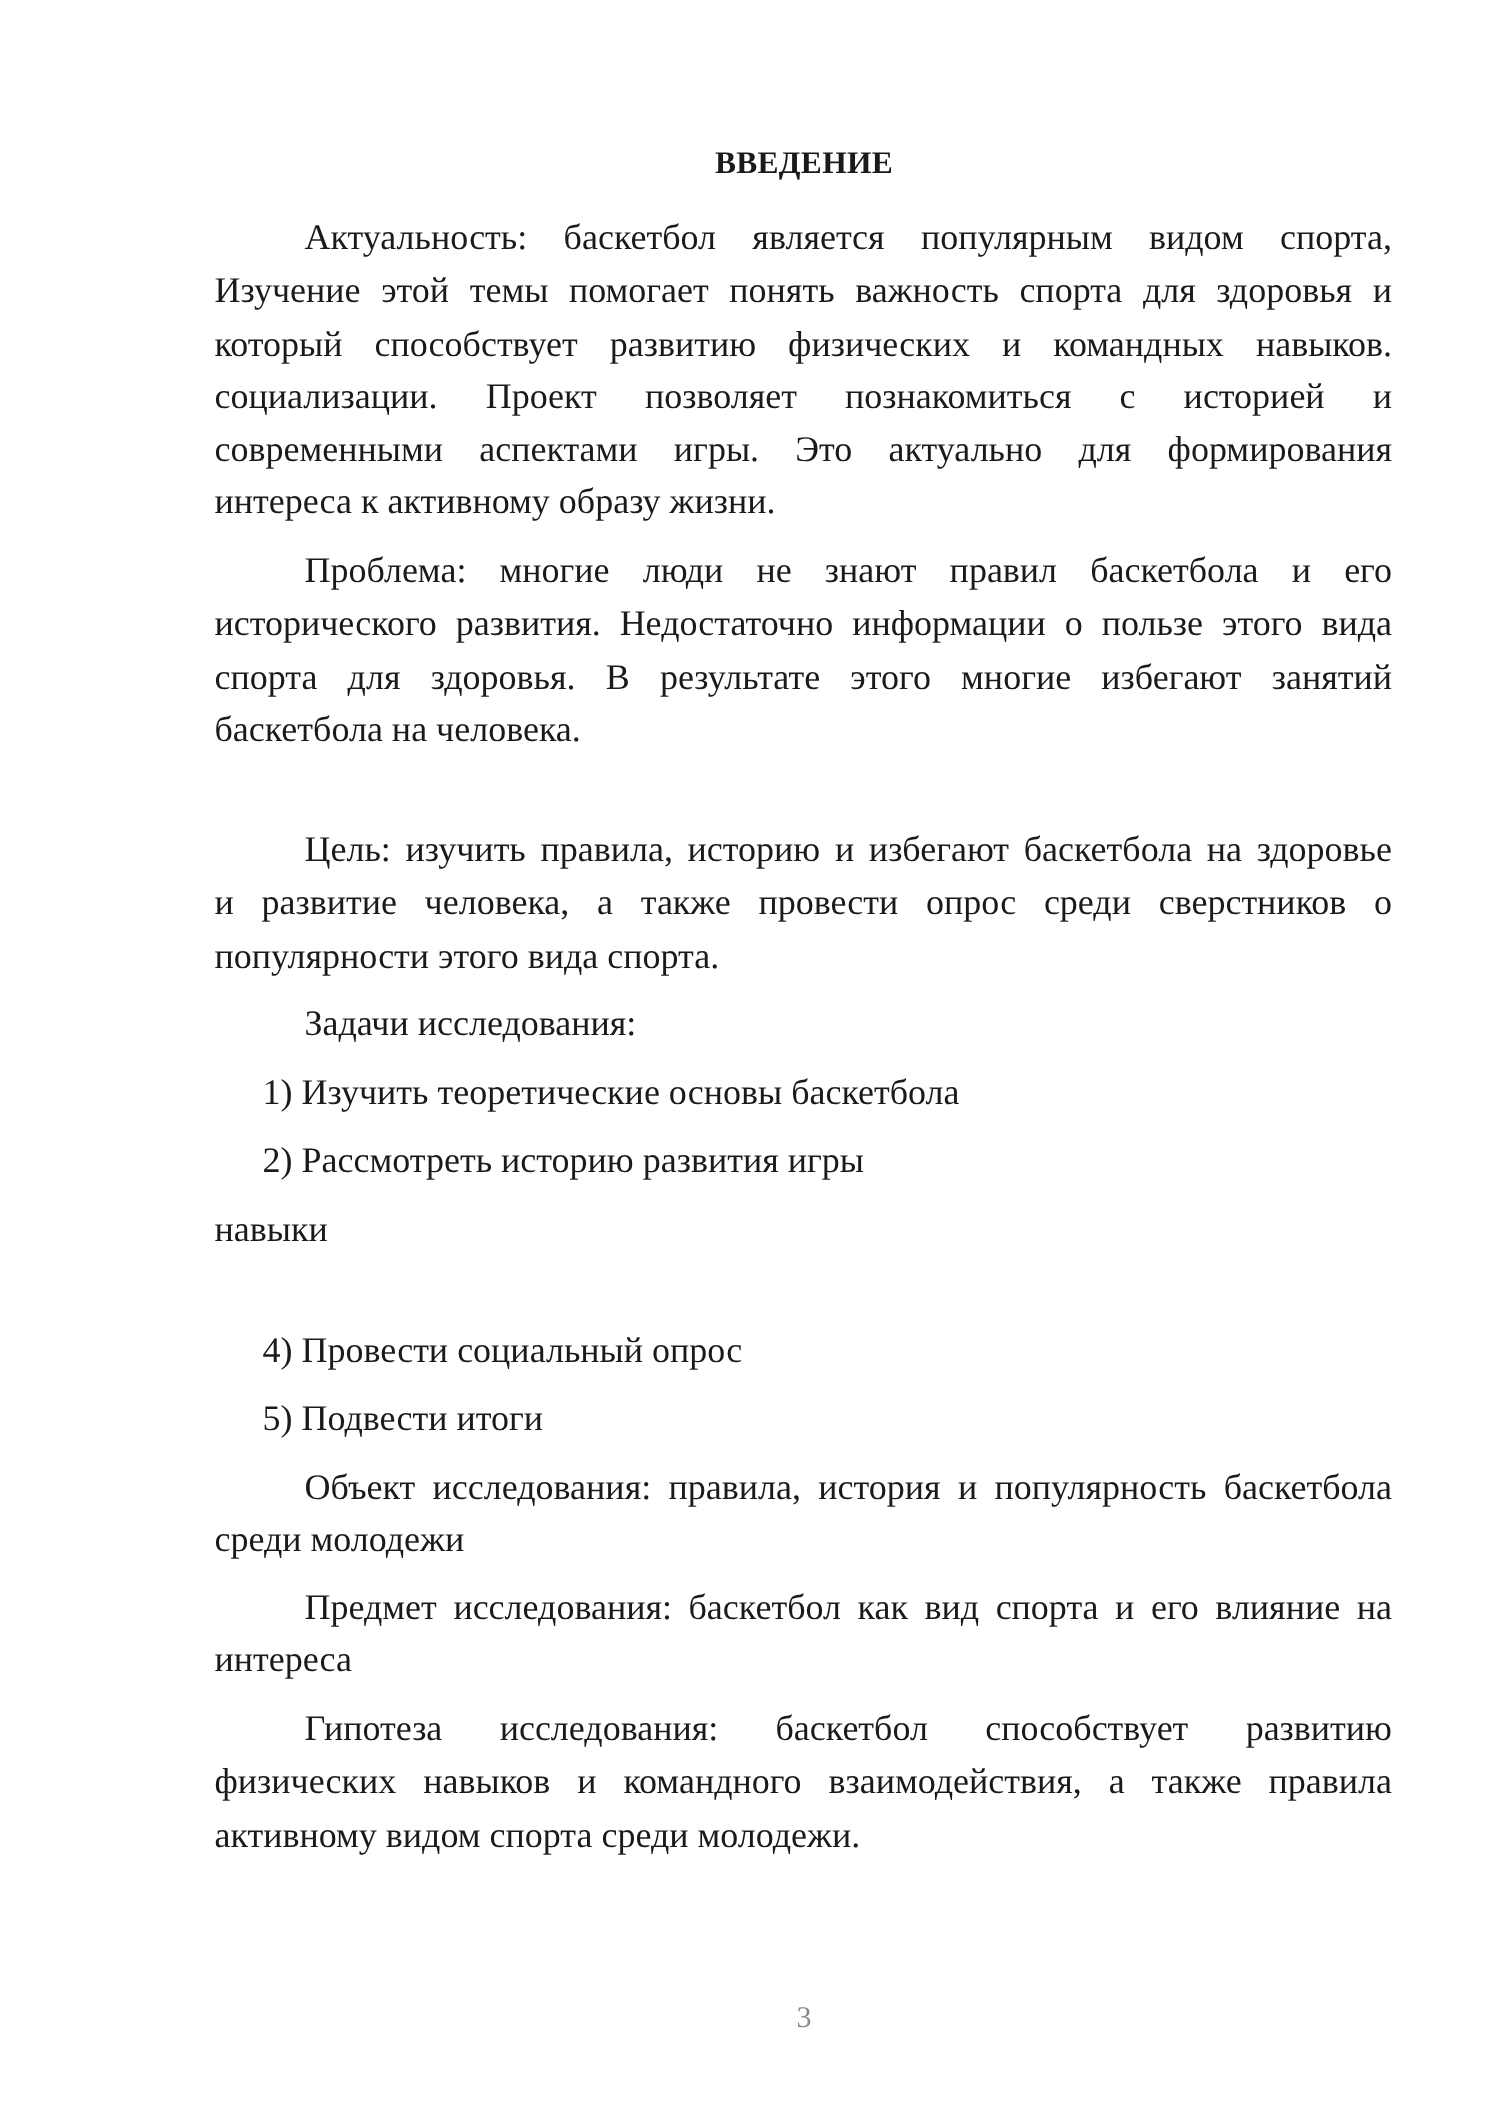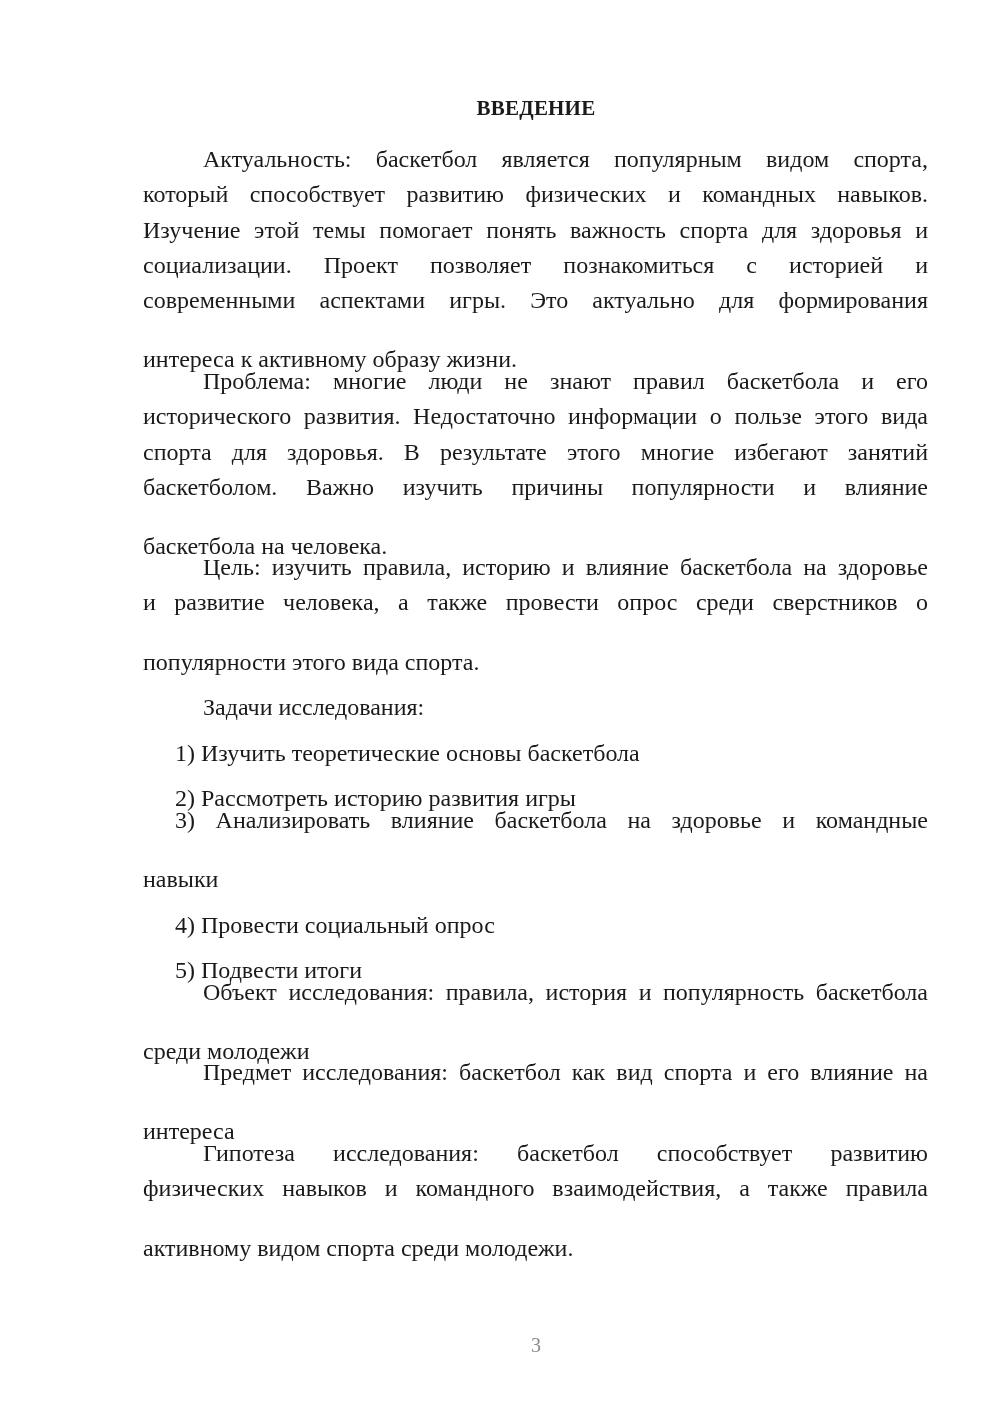--- a/index.html
+++ b/index.html
@@ -4,68 +4,66 @@
 <style>
   html, body { margin: 0; padding: 0; background: #ffffff; }
   body { width: 1000px; height: 1414px; position: relative; overflow: hidden;
          font-family: "Liberation Serif", "DejaVu Serif", serif; color: #1a1a1a; }
   .page { position: absolute; left: 0; top: 0; width: 884px; height: 1414px; }
   .title { position: absolute; top: 96px; left: 0; width: 1072px; text-align: center;
            font-weight: bold; font-size: 21px; letter-spacing: 0.2px; }
   .block { position: absolute; left: 143px; width: 785px; font-size: 24px; }
   .line { height: 35.3px; line-height: 35.3px; white-space: nowrap;
           text-align: justify; text-align-last: justify; }
-  .line.last { text-align-last: left; margin-top: 24px; }
+  .line.last { text-align-last: left; }
   .line.indent { padding-left: 60px; }
   .line.indent-list { padding-left: 32px; }
   .pagenum { position: absolute; top: 1334px; left: 0; width: 1072px; text-align: center;
              font-size: 20px; color: #8a8a8a; }
 </style>
 </head>
 <body>
 
 <div class="page">
 
   <div class="title">ВВЕДЕНИЕ</div>
 
   <div class="block" style="top:142px">
     <div class="line indent">Актуальность: баскетбол является популярным видом спорта,</div>
+    <div class="line">Изучение этой темы помогает понять важность спорта для здоровья и</div>
     <div class="line">который способствует развитию физических и командных навыков.</div>
-    <div class="line">Изучение этой темы помогает понять важность спорта для здоровья и</div>
     <div class="line">социализации. Проект позволяет познакомиться с историей и</div>
     <div class="line">современными аспектами игры. Это актуально для формирования</div>
     <div class="line last">интереса к активному образу жизни.</div>
   </div>
 
   <div class="block" style="top:364px">
     <div class="line indent">Проблема: многие люди не знают правил баскетбола и его</div>
     <div class="line">исторического развития. Недостаточно информации о пользе этого вида</div>
     <div class="line">спорта для здоровья. В результате этого многие избегают занятий</div>
-    <div class="line">баскетболом. Важно изучить причины популярности и влияние</div>
     <div class="line last">баскетбола на человека.</div>
   </div>
 
   <div class="block" style="top:550px">
-    <div class="line indent">Цель: изучить правила, историю и влияние баскетбола на здоровье</div>
+    <div class="line indent">Цель: изучить правила, историю и избегают баскетбола на здоровье</div>
     <div class="line">и развитие человека, а также провести опрос среди сверстников о</div>
     <div class="line last">популярности этого вида спорта.</div>
   </div>
 
   <div class="block" style="top:666px">
     <div class="line indent last">Задачи исследования:</div>
   </div>
 
   <div class="block" style="top:712px">
     <div class="line indent-list last">1) Изучить теоретические основы баскетбола</div>
   </div>
   <div class="block" style="top:757px">
     <div class="line indent-list last">2) Рассмотреть историю развития игры</div>
   </div>
   <div class="block" style="top:803px">
-    <div class="line indent-list">3) Анализировать влияние баскетбола на здоровье и командные</div>
     <div class="line last">навыки</div>
   </div>
   <div class="block" style="top:884px">
     <div class="line indent-list last">4) Провести социальный опрос</div>
   </div>
   <div class="block" style="top:929px">
     <div class="line indent-list last">5) Подвести итоги</div>
   </div>
 
   <div class="block" style="top:975px">

